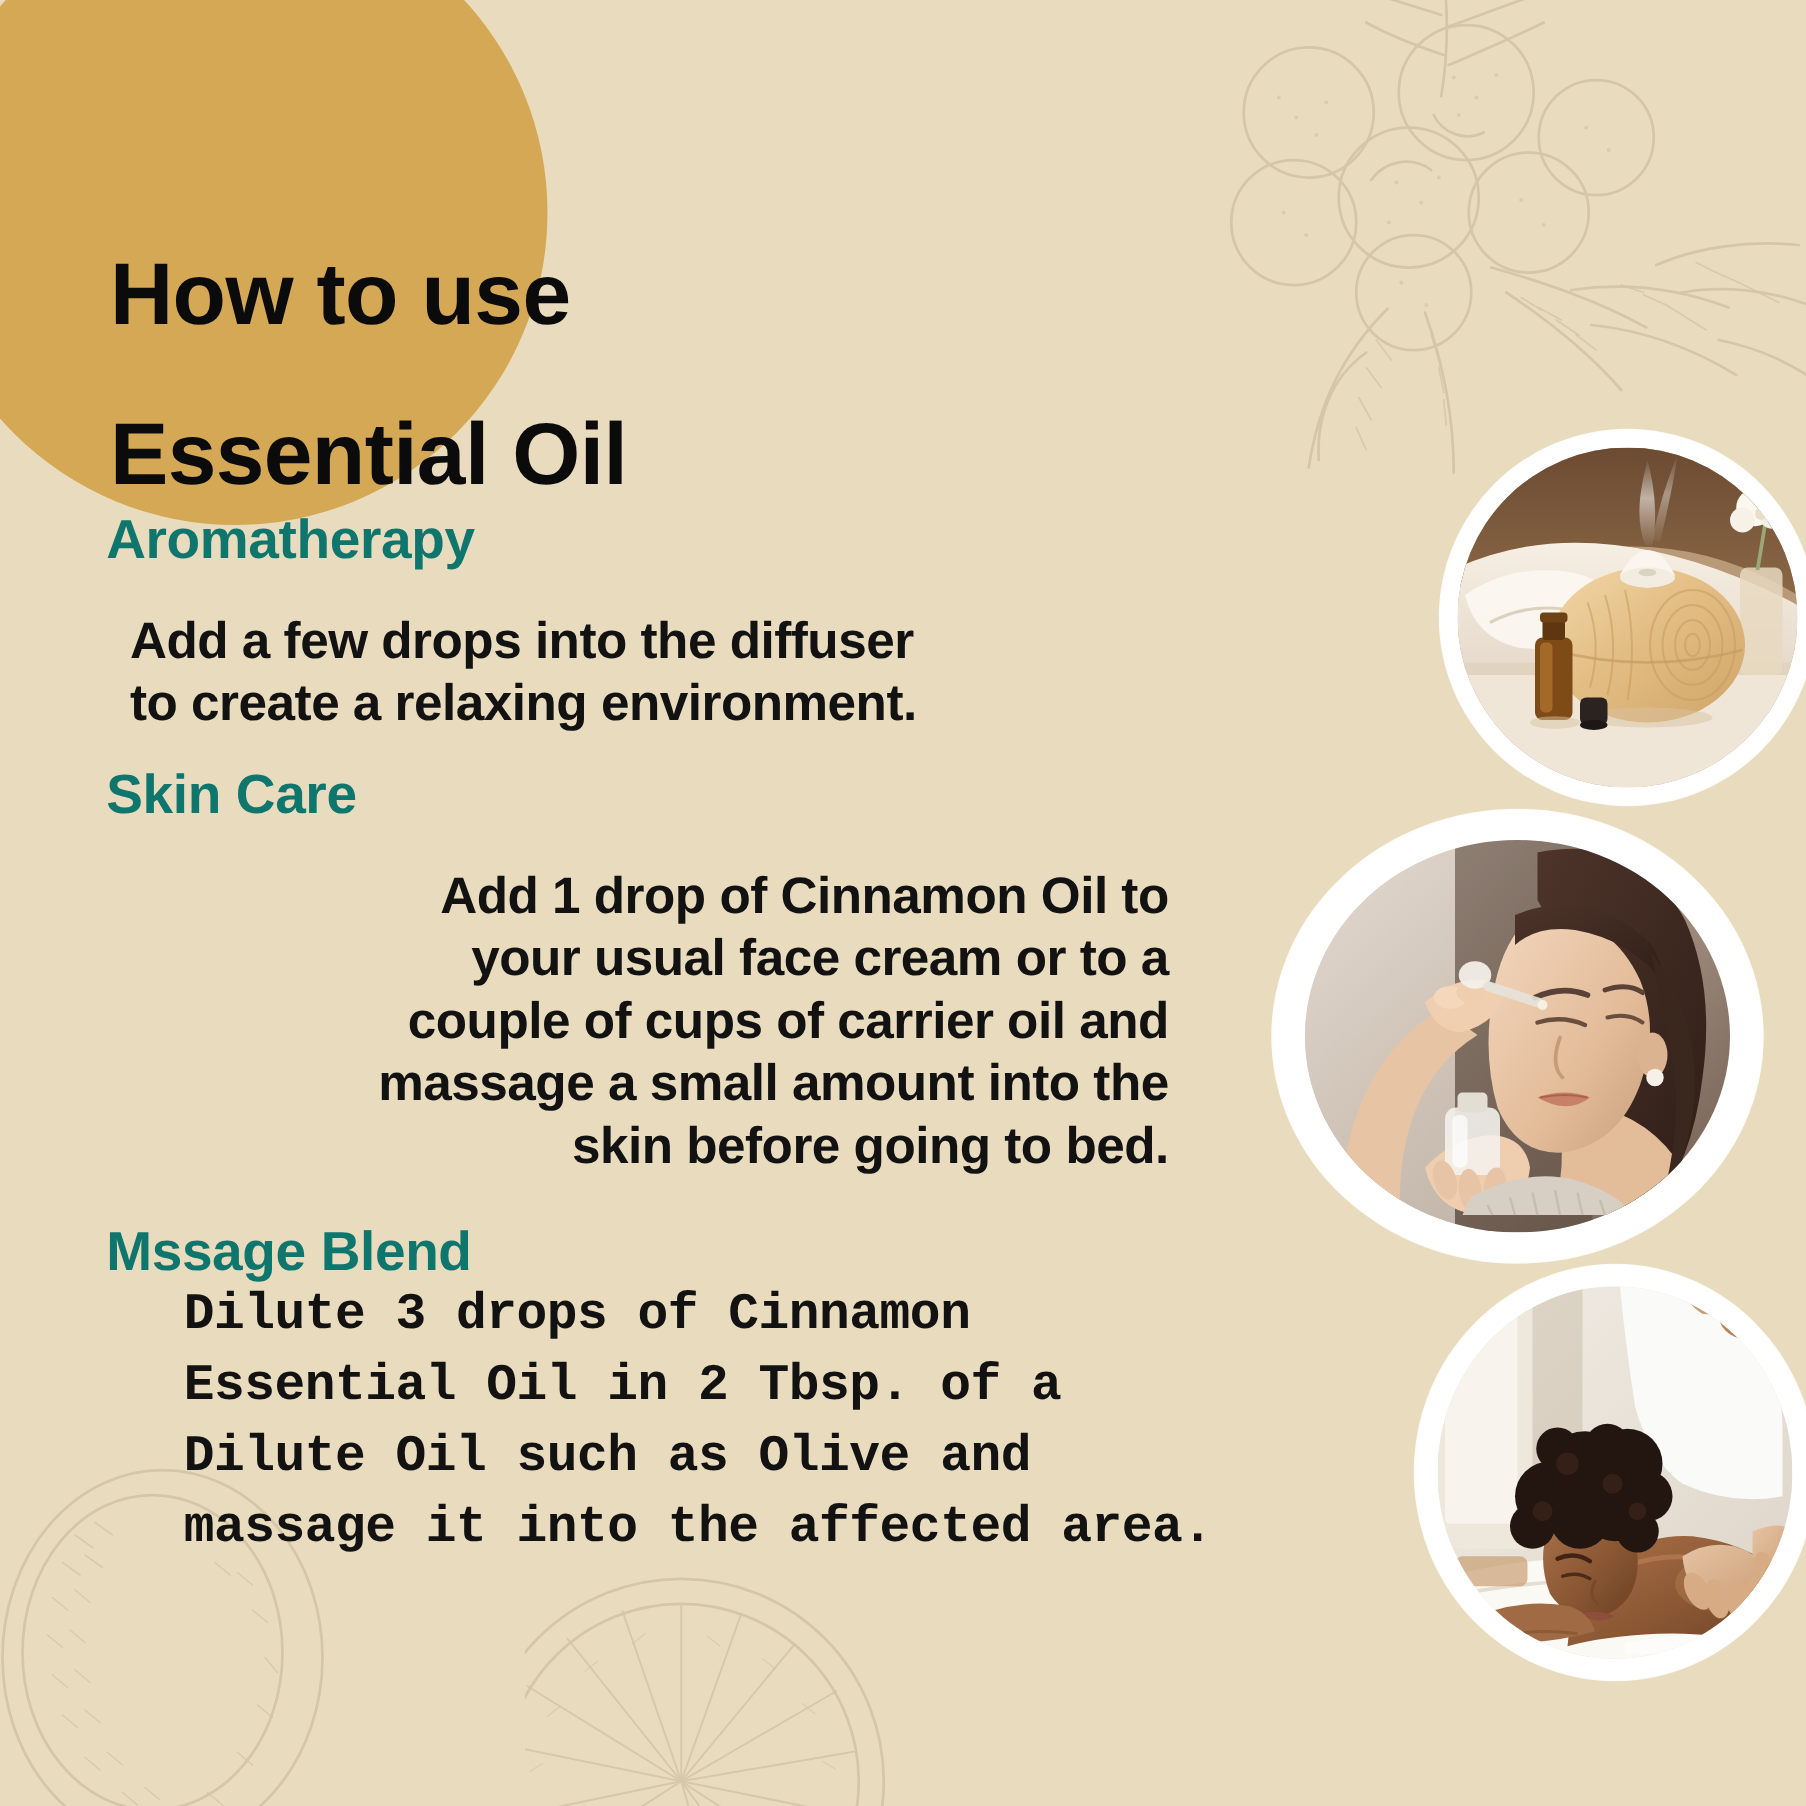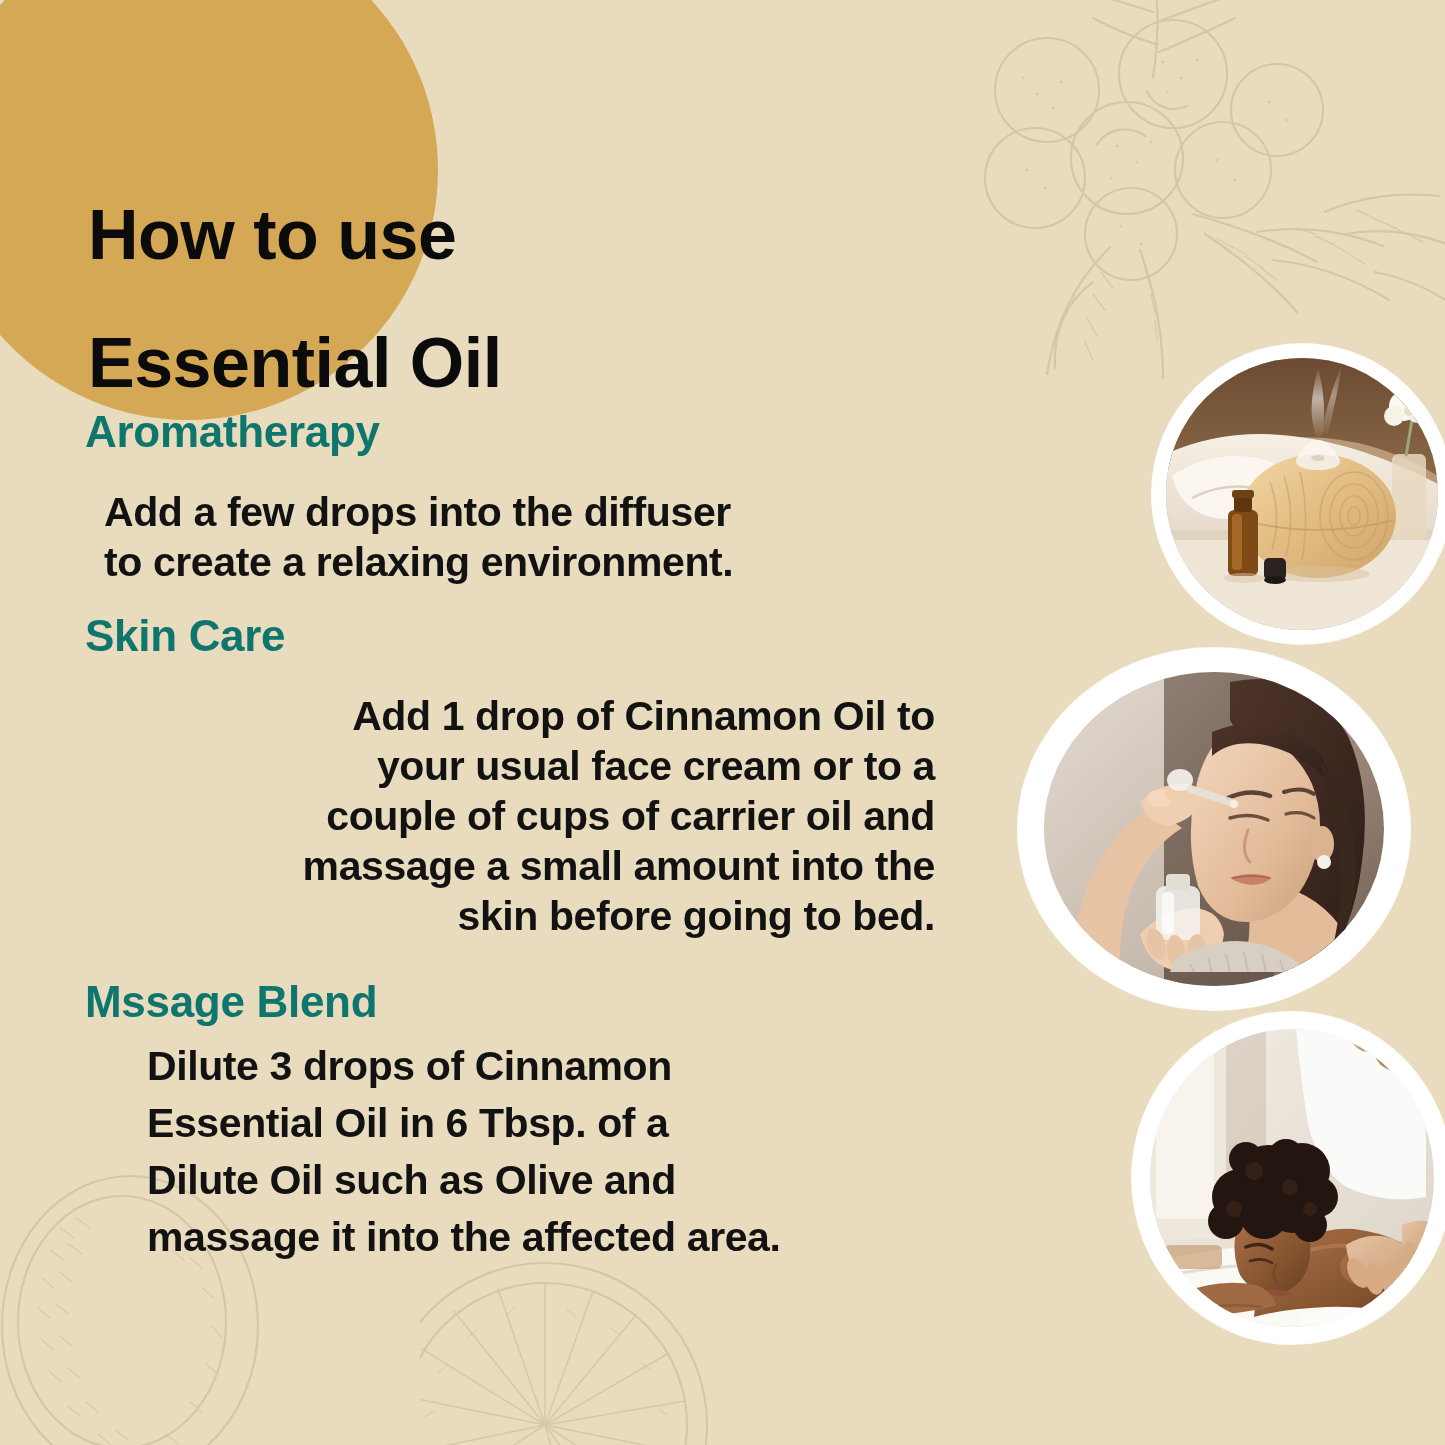--- a/index.html
+++ b/index.html
@@ -79,21 +79,21 @@
 
   .section-body {
     margin-left: 62px;
     color: #121212;
     font-size: 41px;
     font-weight: bold;
     letter-spacing: -0.4px;
   }
   #body-aromatherapy { margin-top: 33px; line-height: 50px; margin-left: 19px; }
   #body-skincare     { margin-top: 33px; line-height: 50px; text-align: right; }
-  #body-massage      { margin-top: 14px; line-height: 57px; }
+  #body-massage      { line-height: 57px; font-family: Liberation Mono, monospace; }
   .body-line { white-space: nowrap; }
 
   
   .photo-circle {
     position: absolute;
     border-radius: 50%;
     background: #ffffff;
     box-shadow: 0 0 0 1px rgba(255,255,255,0.9);
     overflow: hidden;
   }
@@ -252,21 +252,21 @@
         <div class="body-line">couple of cups of carrier oil and</div>
         <div class="body-line">massage a small amount into the</div>
         <div class="body-line">skin before going to bed.</div>
       </div>
     </div>
 
     <div class="section" id="section-massage">
       <div class="section-heading">Mssage Blend</div>
       <div class="section-body" id="body-massage">
         <div class="body-line">Dilute 3 drops of Cinnamon</div>
-        <div class="body-line">Essential Oil in 6 Tbsp. of a</div>
+        <div class="body-line">Essential Oil in 2 Tbsp. of a</div>
         <div class="body-line">Dilute Oil such as Olive and</div>
         <div class="body-line">massage it into the affected area.</div>
       </div>
     </div>
   </div>
 
   <div class="photo-circle" id="photo-diffuser">
     <div class="photo-inner">
       <svg class="photo-svg" viewBox="0 0 272 272" preserveAspectRatio="xMidYMid slice" xmlns="http://www.w3.org/2000/svg">
         <defs>

